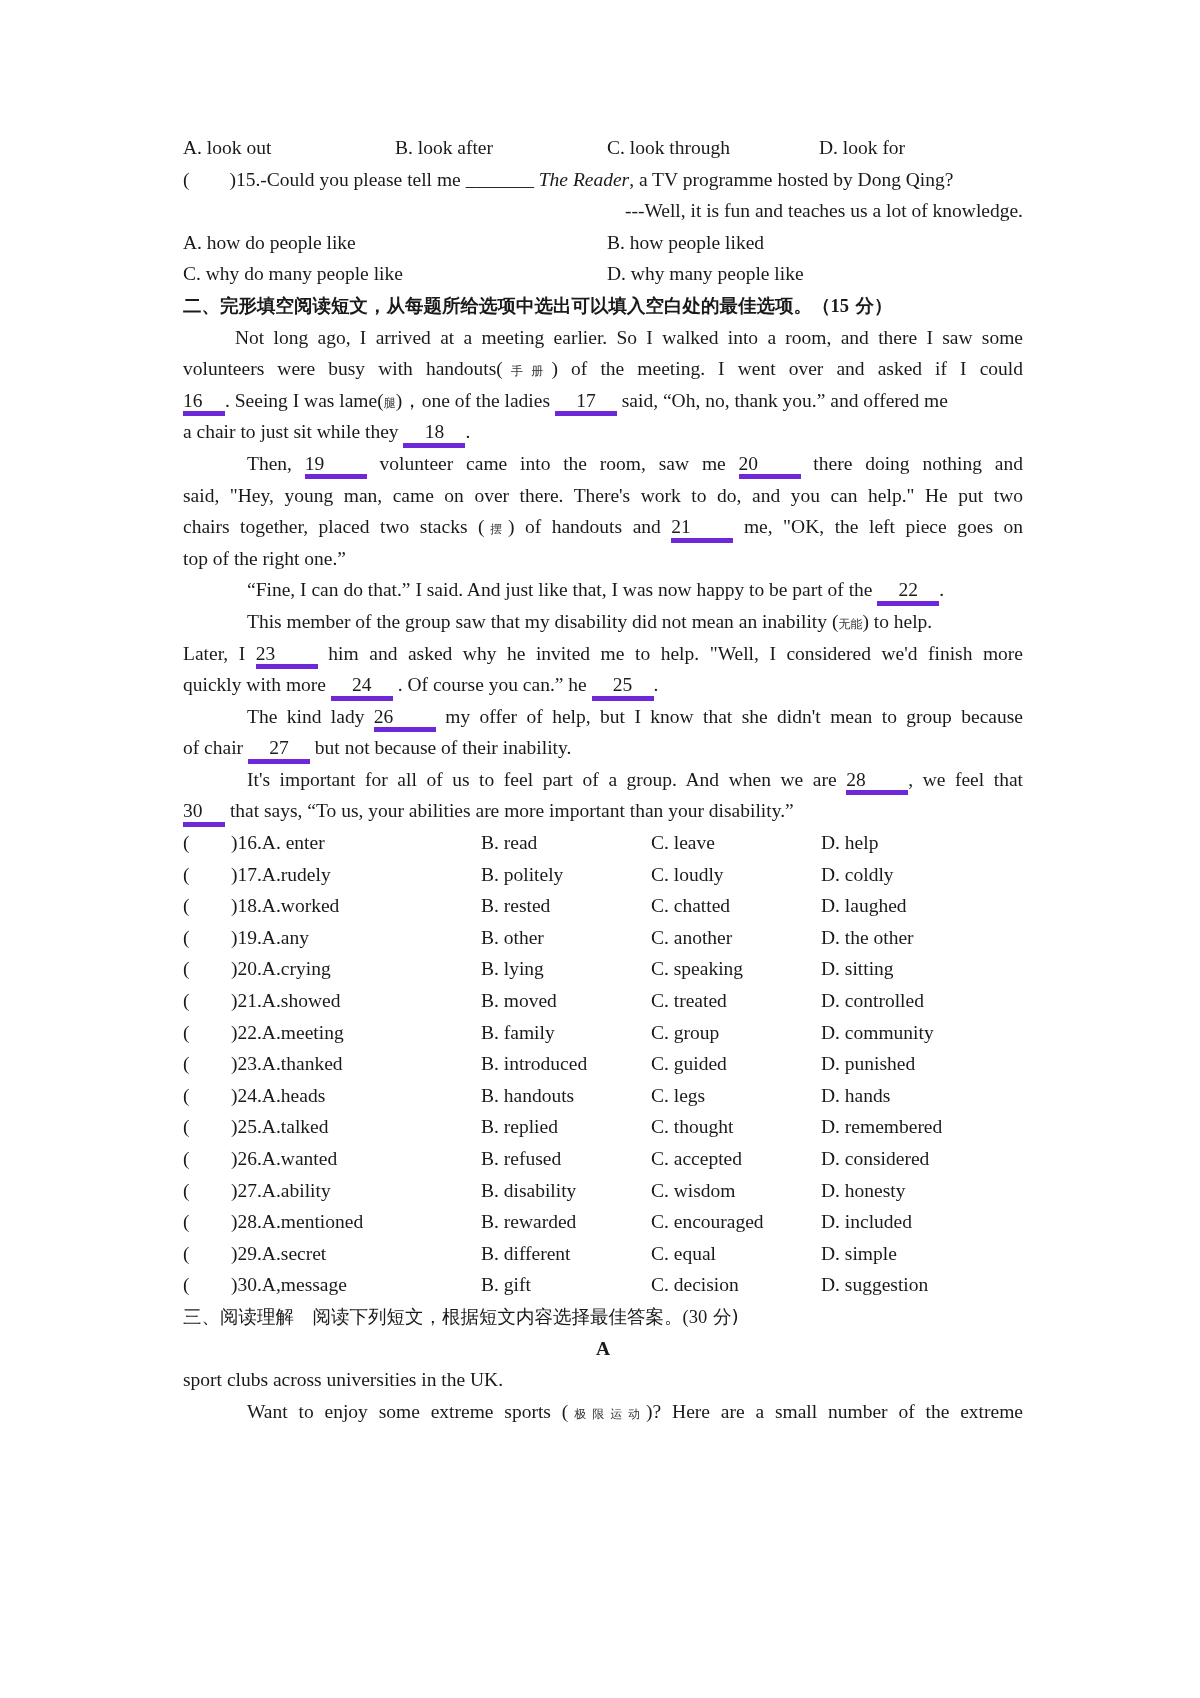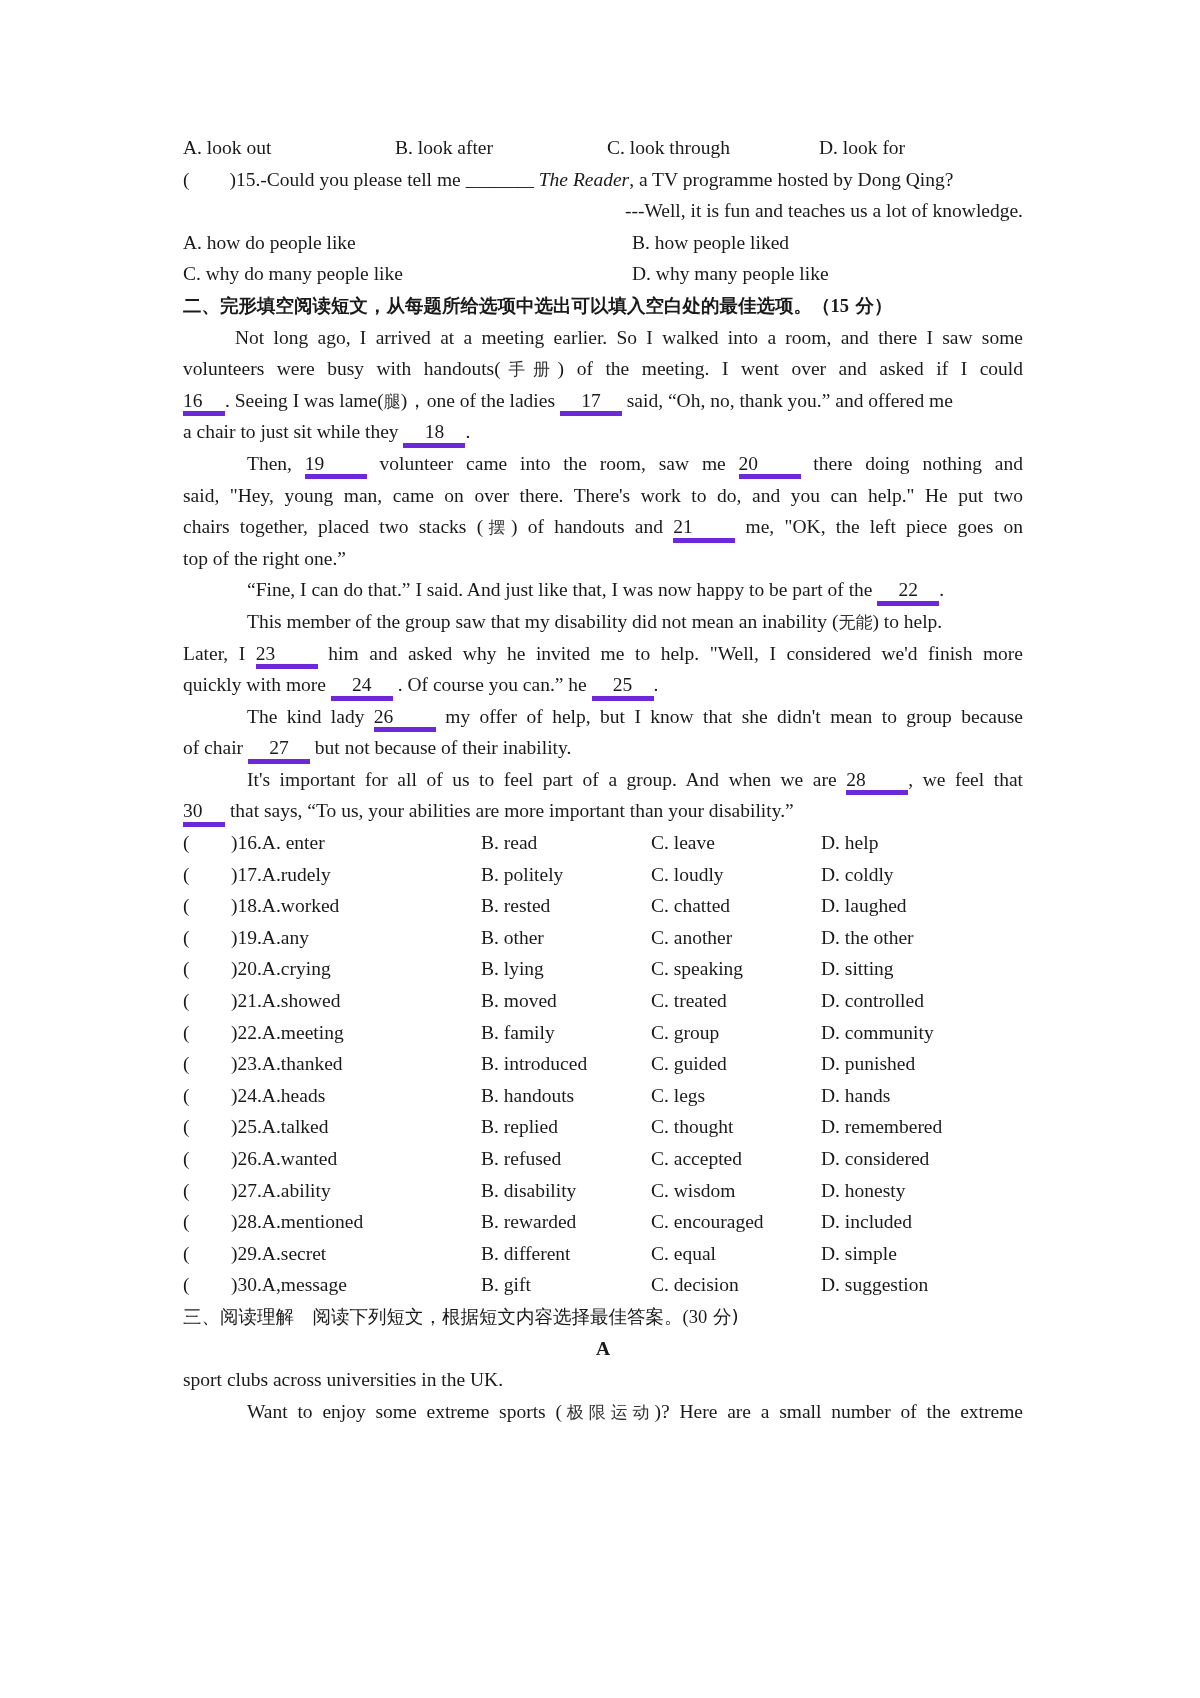--- a/index.html
+++ b/index.html
@@ -26,21 +26,21 @@
       height: 31.6px;
       line-height: 31.6px;
       white-space: nowrap;
       position: relative;
     }
     .opt4 { display: flex; }
     .opt4 span { display: inline-block; }
     .opt4 .c0 { width: 212px; }
     .opt4 .c1 { width: 212px; }
     .opt4 .c2 { width: 212px; }
-    .opt2 { display: flex; gap: 25px; }
+    .opt2 { display: flex; }
     .opt2 .c0 { width: 424px; }
     .indent2 { padding-left: 52px; }
     .indent3 { padding-left: 64px; }
     .justify {
       text-align: justify;
       text-align-last: justify;
       white-space: normal;
       height: 31.6px;
       overflow: hidden;
     }
@@ -65,21 +65,21 @@
     }
     .heading .pts, .heading3 .pts {
       font-family: "Liberation Serif", serif;
     }
     .center-title {
       text-align: center;
       font-weight: bold;
     }
     .cjk {
       font-family: "DejaVu Sans", sans-serif;
-      font-size: 17px;
+      font-size: 12px;
       color: #333;
     }
     .q-table .row {
       display: flex;
       height: 31.6px;
       line-height: 31.6px;
       white-space: nowrap;
     }
     .q-table .paren { width: 48px; }
     .q-table .qa { width: 250px; }

